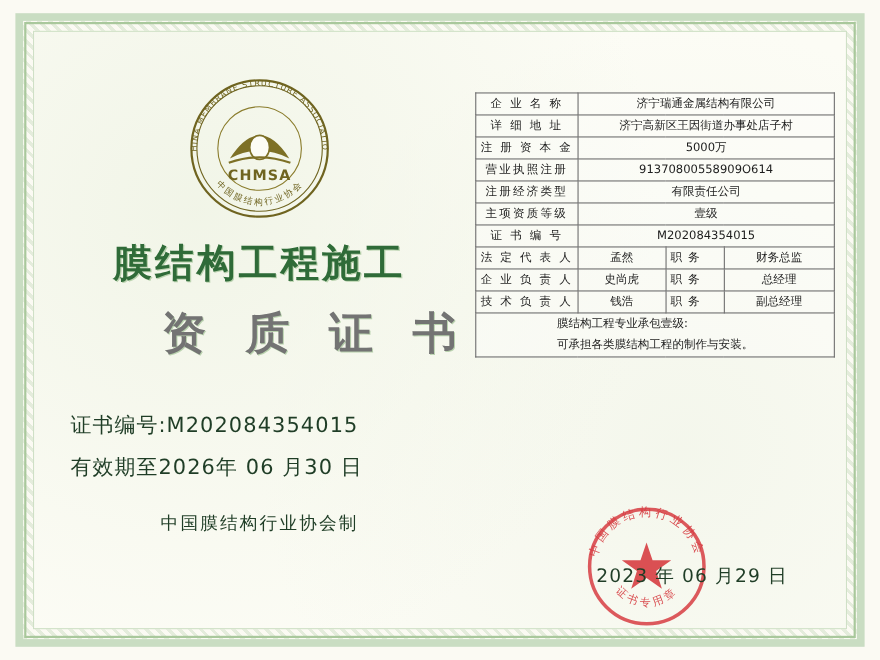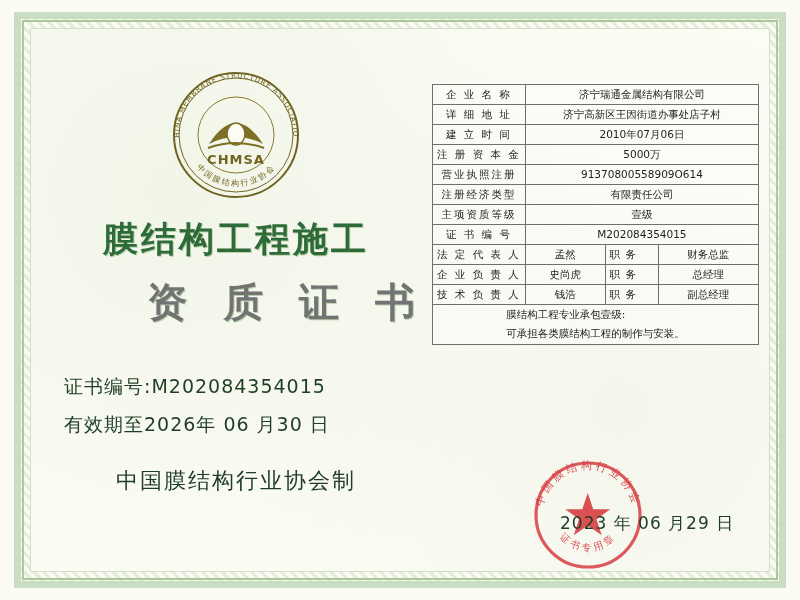--- a/index.html
+++ b/index.html
@@ -111,21 +111,21 @@
   .cert-meta .line {
     font-size: 19px;
     letter-spacing: 1px;
     margin-bottom: 12px;
     color: #1f3d26;
   }
 
   .issuer {
     margin-top: 28px;
     text-align: center;
-    font-size: 22px;
+    font-size: 16px;
     letter-spacing: 2px;
     color: #1f3d26;
   }
 
   
   .right-panel {
     position: absolute;
     left: 432px;
     top: 84px;
     width: 330px;
@@ -190,21 +190,21 @@
   .issue-dept {
     position: absolute;
     left: 512px;
     top: 462px;
     font-size: 19px;
     letter-spacing: 2px;
     color: #1f3d26;
   }
   .issue-date {
     position: absolute;
-    left: 560px;
+    left: 542px;
     top: 512px;
     font-size: 17px;
     letter-spacing: 1px;
     color: #1f3d26;
   }
 
   .seal {
     position: absolute;
     left: 528px;
     top: 455px;
@@ -263,24 +263,20 @@
   <div class="right-panel">
     <table class="info">
       <tbody>
         <tr>
           <td class="label">企 业 名 称</td>
           <td class="value" colspan="3">济宁瑞通金属结构有限公司</td>
         </tr>
         <tr>
           <td class="label">详 细 地 址</td>
           <td class="value" colspan="3">济宁高新区王因街道办事处店子村</td>
-        </tr>
-        <tr>
-          <td class="label">建 立 时 间</td>
-          <td class="value" colspan="3">2010年07月06日</td>
         </tr>
         <tr>
           <td class="label">注 册 资 本 金</td>
           <td class="value" colspan="3">5000万</td>
         </tr>
         <tr>
           <td class="label">营业执照注册</td>
           <td class="value" colspan="3">91370800558909O614</td>
         </tr>
         <tr>

